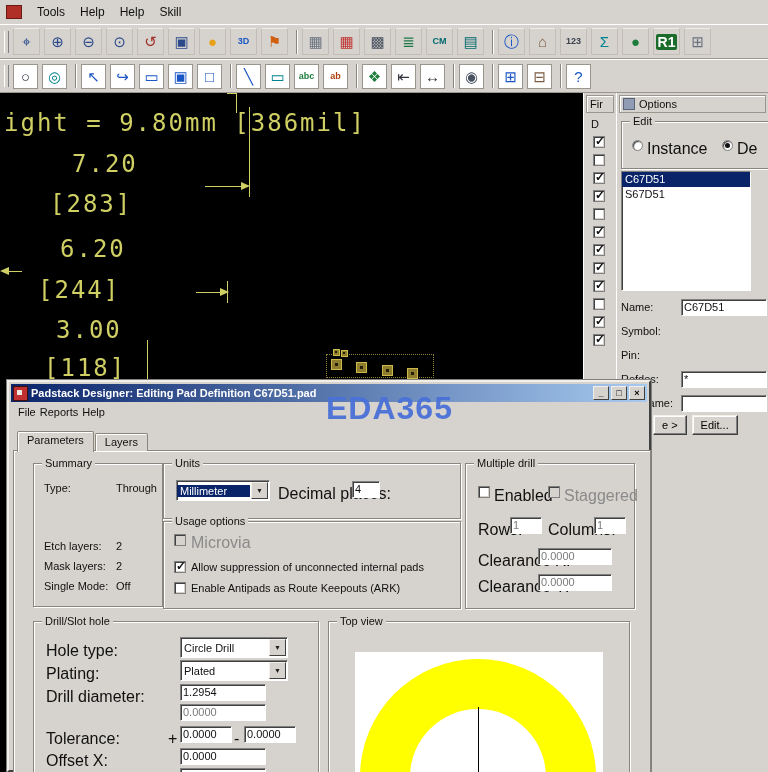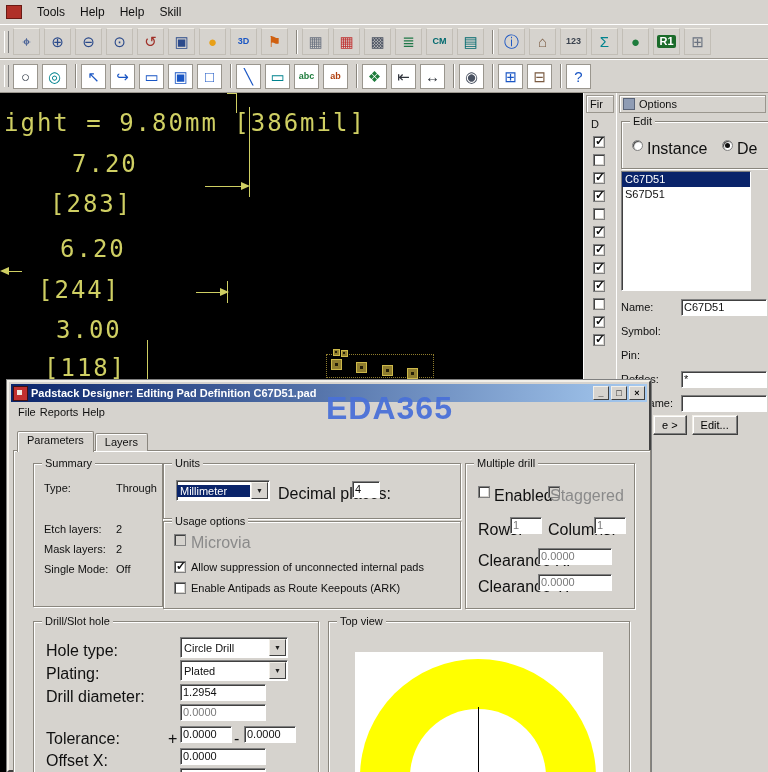--- a/index.html
+++ b/index.html
@@ -74,21 +74,21 @@
   .dlg-title{color:#fff;font-size:11px;font-weight:bold;white-space:nowrap;overflow:hidden;flex:1}
   .dlg-btns{display:flex;gap:2px;flex:none}
   .tbn{width:16px;height:14px;font-size:9px;line-height:1;display:flex;align-items:center;justify-content:center;background:#d6d3ce;border:1px solid #404040;border-top-color:#f2efe8;border-left-color:#f2efe8;padding:0;font-family:inherit;font-weight:bold}
   #dlg-menu{position:absolute;left:2px;top:21px;height:17px;display:flex;gap:4px;align-items:center;padding:0 7px;font-size:11px}
   #dlg-tabs{position:absolute;left:8px;top:47px;height:22px;display:flex;align-items:flex-end;z-index:2}
   .tab{font-size:11px;padding:2px 9px 3px;background:#d6d3ce;border:1px solid #8a867e;border-bottom:none;border-top-left-radius:2px;border-top-right-radius:2px;box-shadow:inset 1px 1px 0 #fff;margin-right:1px}
   .tab.active{padding-bottom:6px;position:relative;top:1px}
   .tabpage{position:absolute;left:4px;top:68px;width:636px;height:322px;background:#d6d3ce;border:1px solid #8a867e;box-shadow:inset 1px 1px 0 #fff;overflow:hidden}
   #summary-rows{position:absolute;left:10px;top:18px;width:114px}
   .sum-row{display:flex;font-size:11px;margin-bottom:8px}
-  .sum-row:first-child{margin-bottom:29px}
+  .sum-row:first-child{margin-bottom:46px}
   .sum-label{width:72px;flex:none}
   #usage-checks{position:absolute;left:10px;top:12px;right:6px}
   .check-row{display:flex;align-items:flex-start;gap:5px;margin-bottom:9px;font-size:11px;white-space:nowrap}
   .preview{position:absolute;background:#fff;overflow:hidden}
   .donut-outer,.donut-inner{position:absolute;border-radius:50%}
   .center-line{position:absolute;background:#000}
   .watermark{position:absolute;left:326px;top:390px;font-size:32px;font-weight:bold;color:#4a71d8;z-index:40;letter-spacing:1px;opacity:.95;pointer-events:none}
 </style>
 </head>
 <body>
@@ -163,21 +163,21 @@
       <button class="tb-btn">
         <span class="tb-glyph" style="color: rgb(58, 66, 78); font-size: 9px; font-weight: bold;">123</span>
       </button>
       <button class="tb-btn">
         <span class="tb-glyph" style="color: rgb(0, 131, 142);">Σ</span>
       </button>
       <button class="tb-btn">
         <span class="tb-glyph" style="color: rgb(30, 124, 60);">●</span>
       </button>
       <button class="tb-btn">
-        <span class="tb-glyph" style="color: rgb(255, 255, 255); background: rgb(27, 107, 42); padding: 1px 2px; border-radius: 2px; font-size: 11px; font-weight: bold;">R1</span>
+        <span class="tb-glyph" style="color: rgb(255, 255, 255); background: rgb(27, 107, 42); padding: 1px 2px; border-radius: 2px; font-size: 14px; font-weight: bold;">R1</span>
       </button>
       <button class="tb-btn">
         <span class="tb-glyph" style="color: rgb(106, 114, 128);">⊞</span>
       </button>
     </div>
   <div class="toolbar" id="tb2">
       <span class="grip"></span>
       <button class="tb-btn boxed">
         <span class="tb-glyph" style="color: rgb(58, 66, 78);">○</span>
       </button>
@@ -402,21 +402,21 @@
               <span class="check-label">Enable Antipads as Route Keepouts (ARK)</span>
             </div>
           </div>
       </div>
 
       <div class="group" style="left:451px;top:12px;width:168px;height:144px">
         <span class="legend">Multiple drill</span>
         <span class="cb" style="position:absolute;left:12px;top:22px"></span>
         <span class="lbl" style="left:28px;top:23px">Enabled</span>
         <span class="cb disabled" style="position:absolute;left:82px;top:22px"></span>
-        <span class="lbl dis" style="left:84px;top:23px">Staggered</span>
+        <span class="lbl dis" style="left:98px;top:23px">Staggered</span>
         <span class="lbl" style="left:12px;top:57px">Rows:</span>
         <span class="sunken fld gray" style="left:44px;top:53px;width:26px">1</span>
         <span class="lbl" style="left:82px;top:57px">Columns:</span>
         <span class="sunken fld gray" style="left:128px;top:53px;width:26px">1</span>
         <span class="lbl" style="left:12px;top:88px">Clearance X:</span>
         <span class="sunken fld gray" style="left:72px;top:84px;width:68px">0.0000</span>
         <span class="lbl" style="left:12px;top:114px">Clearance Y:</span>
         <span class="sunken fld gray" style="left:72px;top:110px;width:68px">0.0000</span>
       </div>
 

